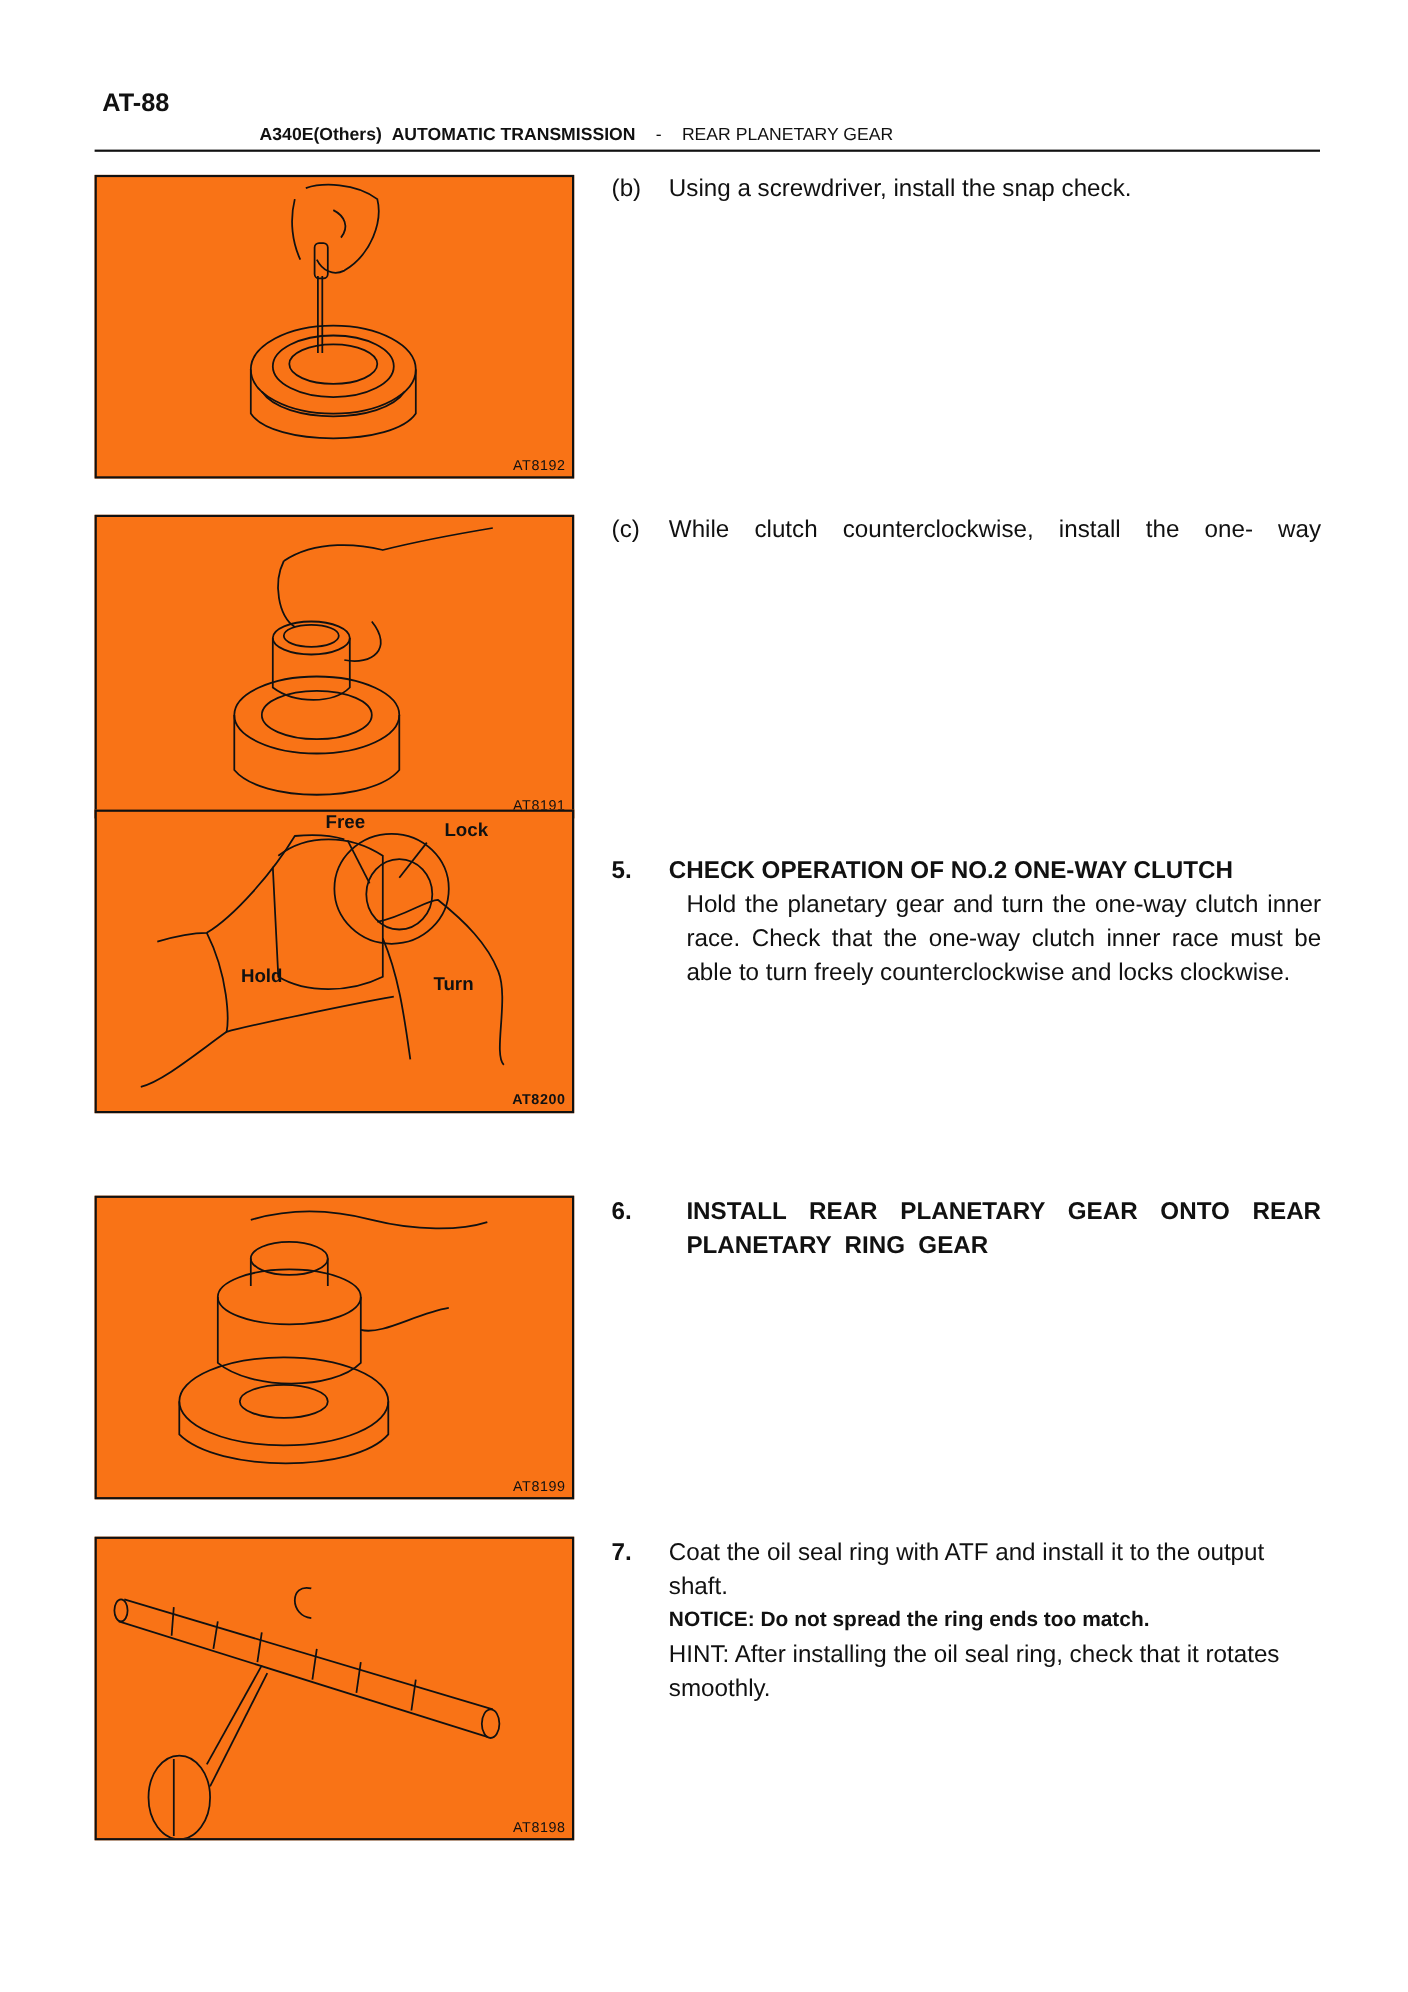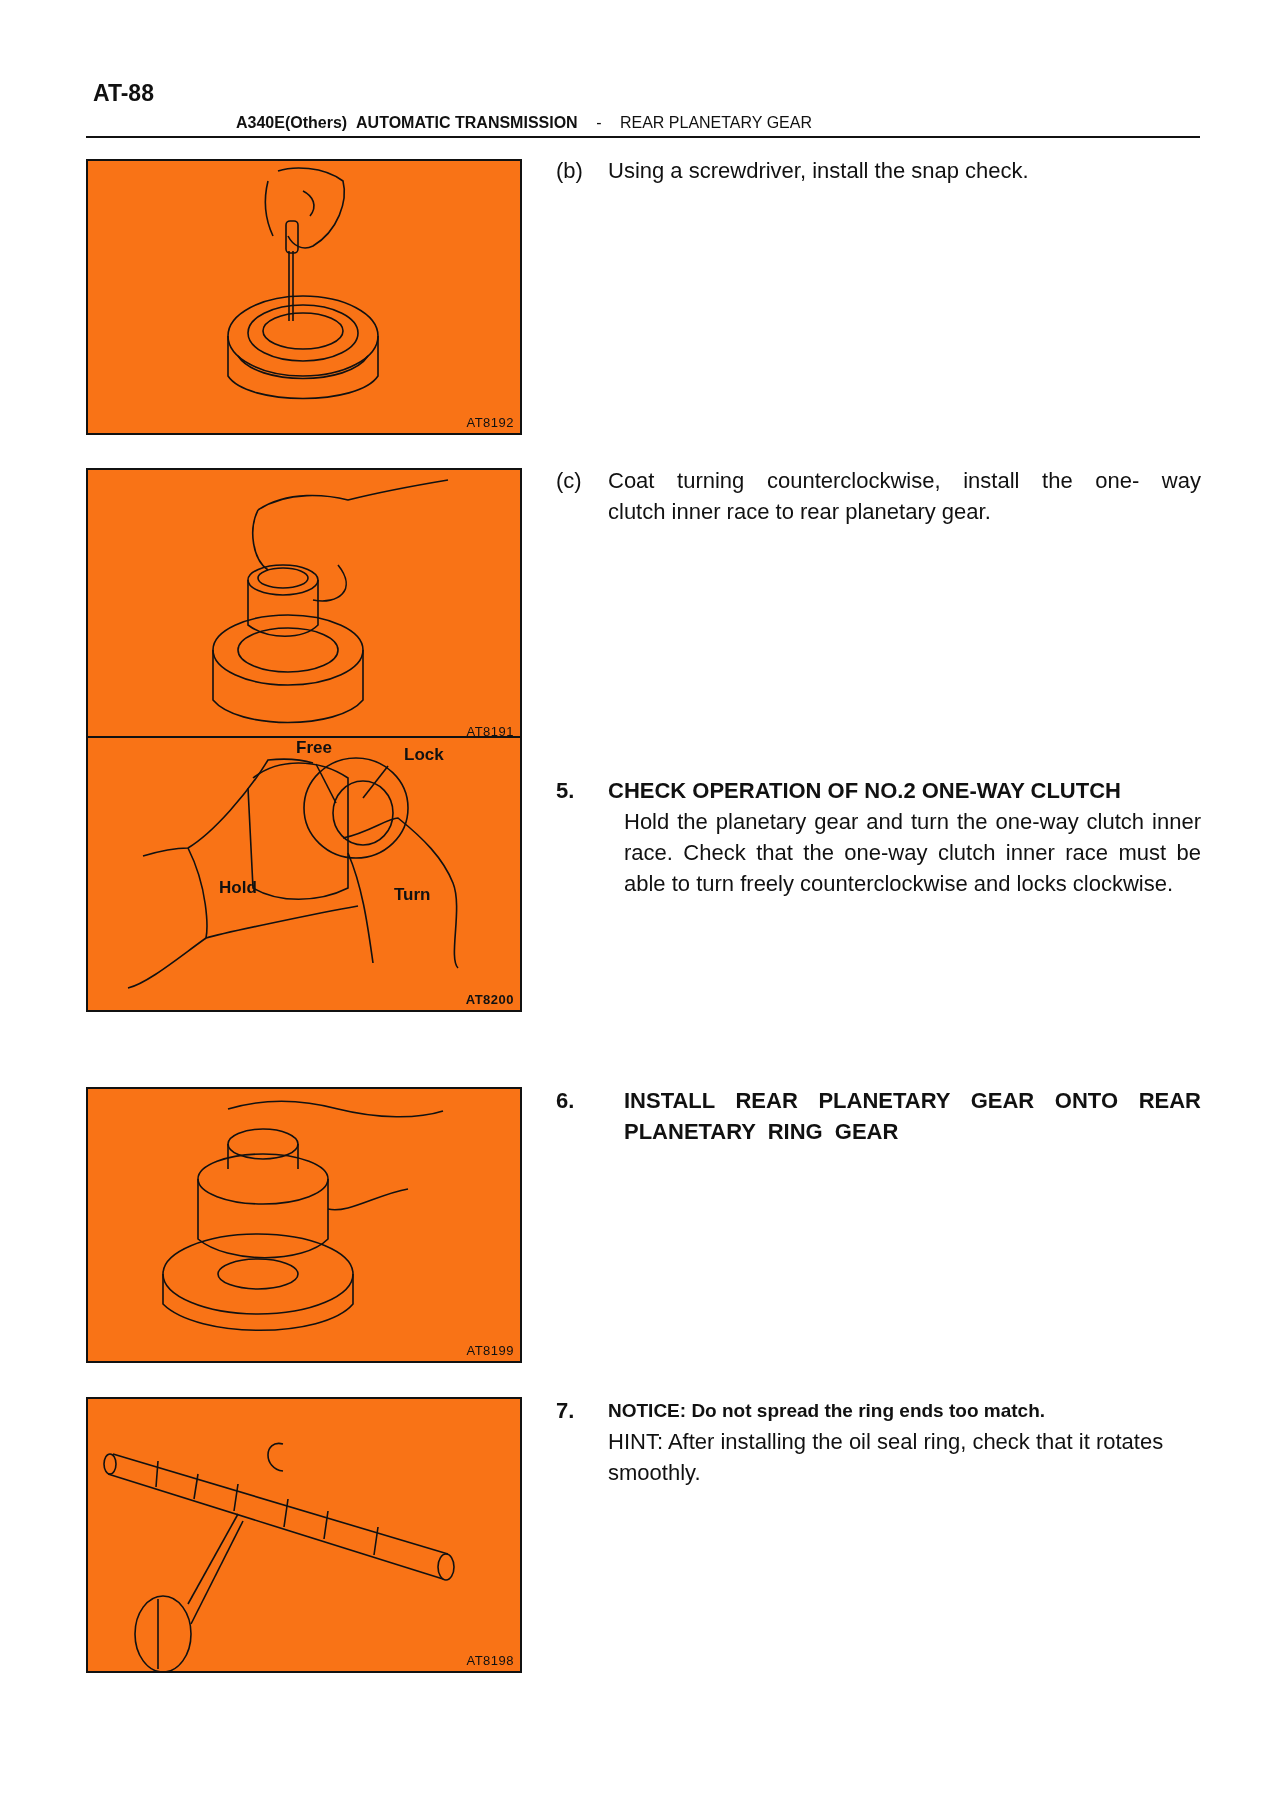--- a/index.html
+++ b/index.html
@@ -127,22 +127,21 @@
 </div>
 
 <div class="text-block" style="top:155px;">
   <span class="num">(b)</span>
   <div class="body">Using a screwdriver, install the snap check.</div>
 </div>
 
 <div class="text-block" style="top:465px;">
   <span class="num">(c)</span>
   <div class="body">
-    <div class="just-full">Coat turning counterclockwise, install the one- way</div>
-    <div>clutch inner race to rear planetary gear.</div>
+    <div class="just-full">While clutch counterclockwise, install the one- way</div>
   </div>
 </div>
 
 <div class="text-block" style="top:775px;">
   <span class="num bold">5.</span>
   <div class="body">
     <div class="bold">CHECK OPERATION OF NO.2 ONE-WAY CLUTCH</div>
     <div class="just">Hold the planetary gear and turn the one-way clutch inner race. Check that the one-way clutch inner race must be able to turn freely counterclockwise and locks clockwise.</div>
   </div>
 </div>
@@ -150,16 +149,17 @@
 <div class="text-block" style="top:1085px;">
   <span class="num bold">6.</span>
   <div class="body">
     <div class="bold just" style="word-spacing:6px;">INSTALL REAR PLANETARY GEAR ONTO REAR PLANETARY RING GEAR</div>
   </div>
 </div>
 
 <div class="text-block" style="top:1395px;">
   <span class="num bold">7.</span>
   <div class="body">
+    <div>Coat the oil seal ring with ATF and install it to the output shaft.</div>
     <div class="notice">NOTICE: Do not spread the ring ends too match.</div>
     <div>HINT: After installing the oil seal ring, check that it rotates smoothly.</div>
   </div>
 </div>
 
 </body></html>

